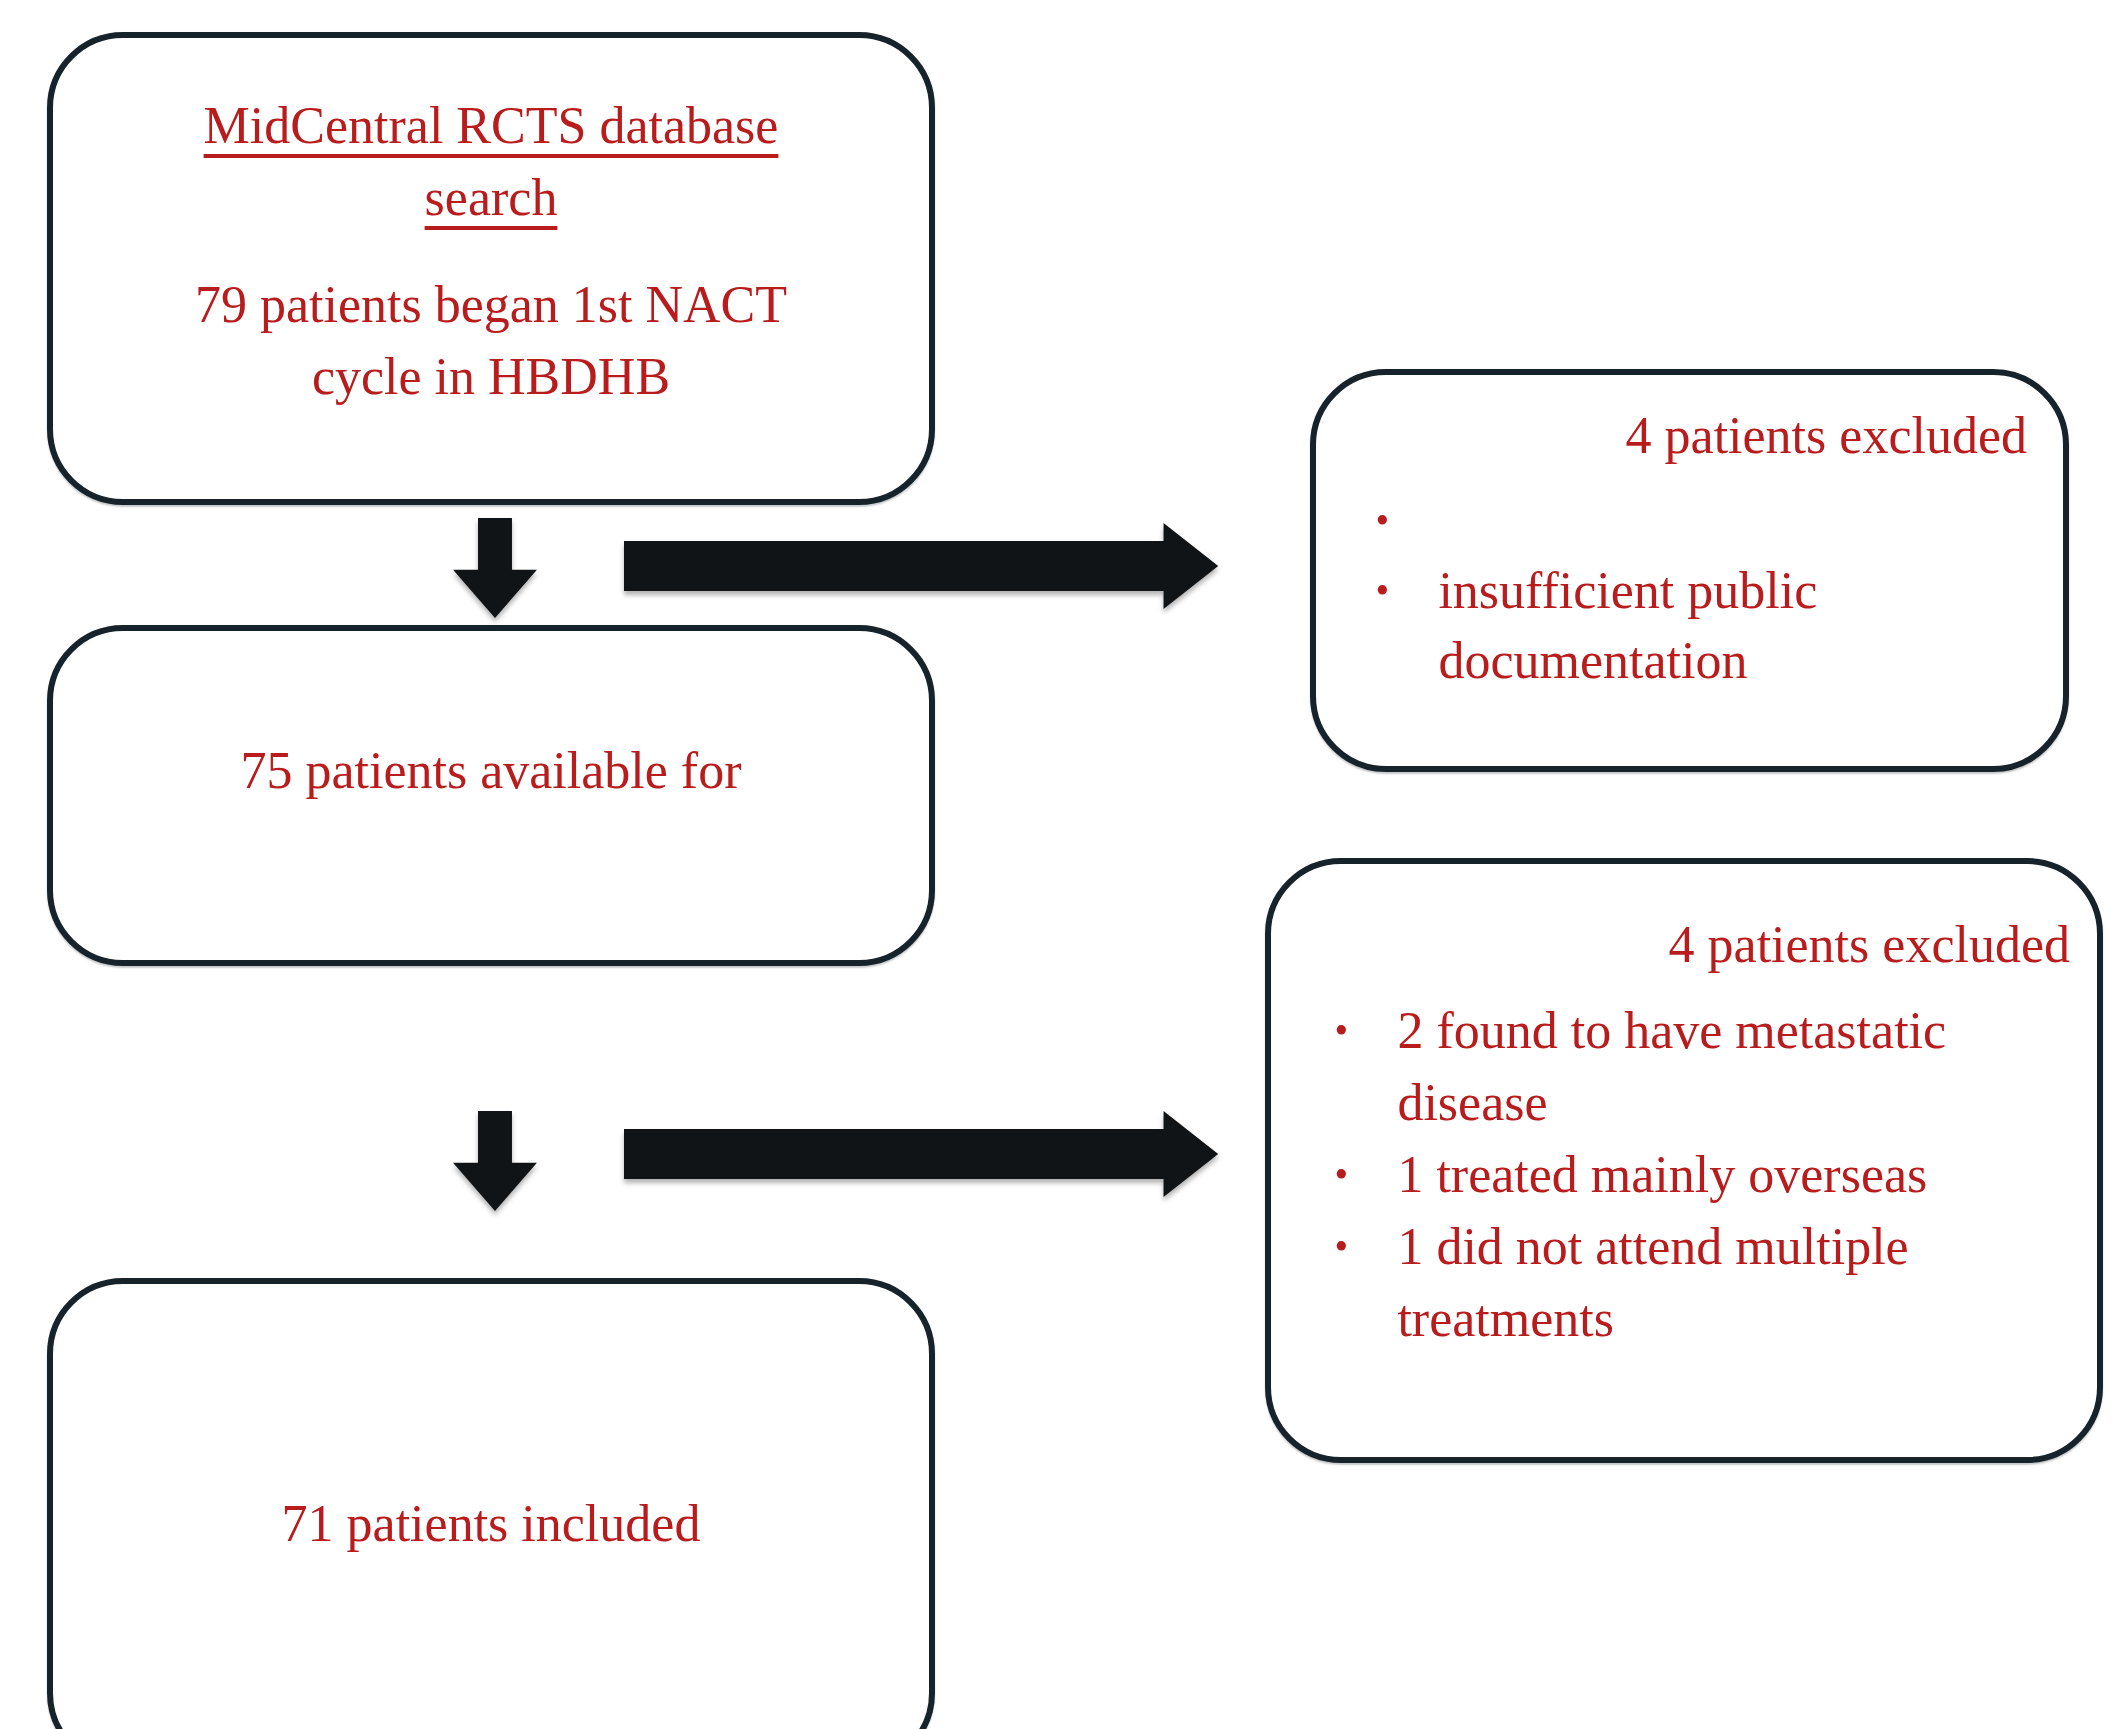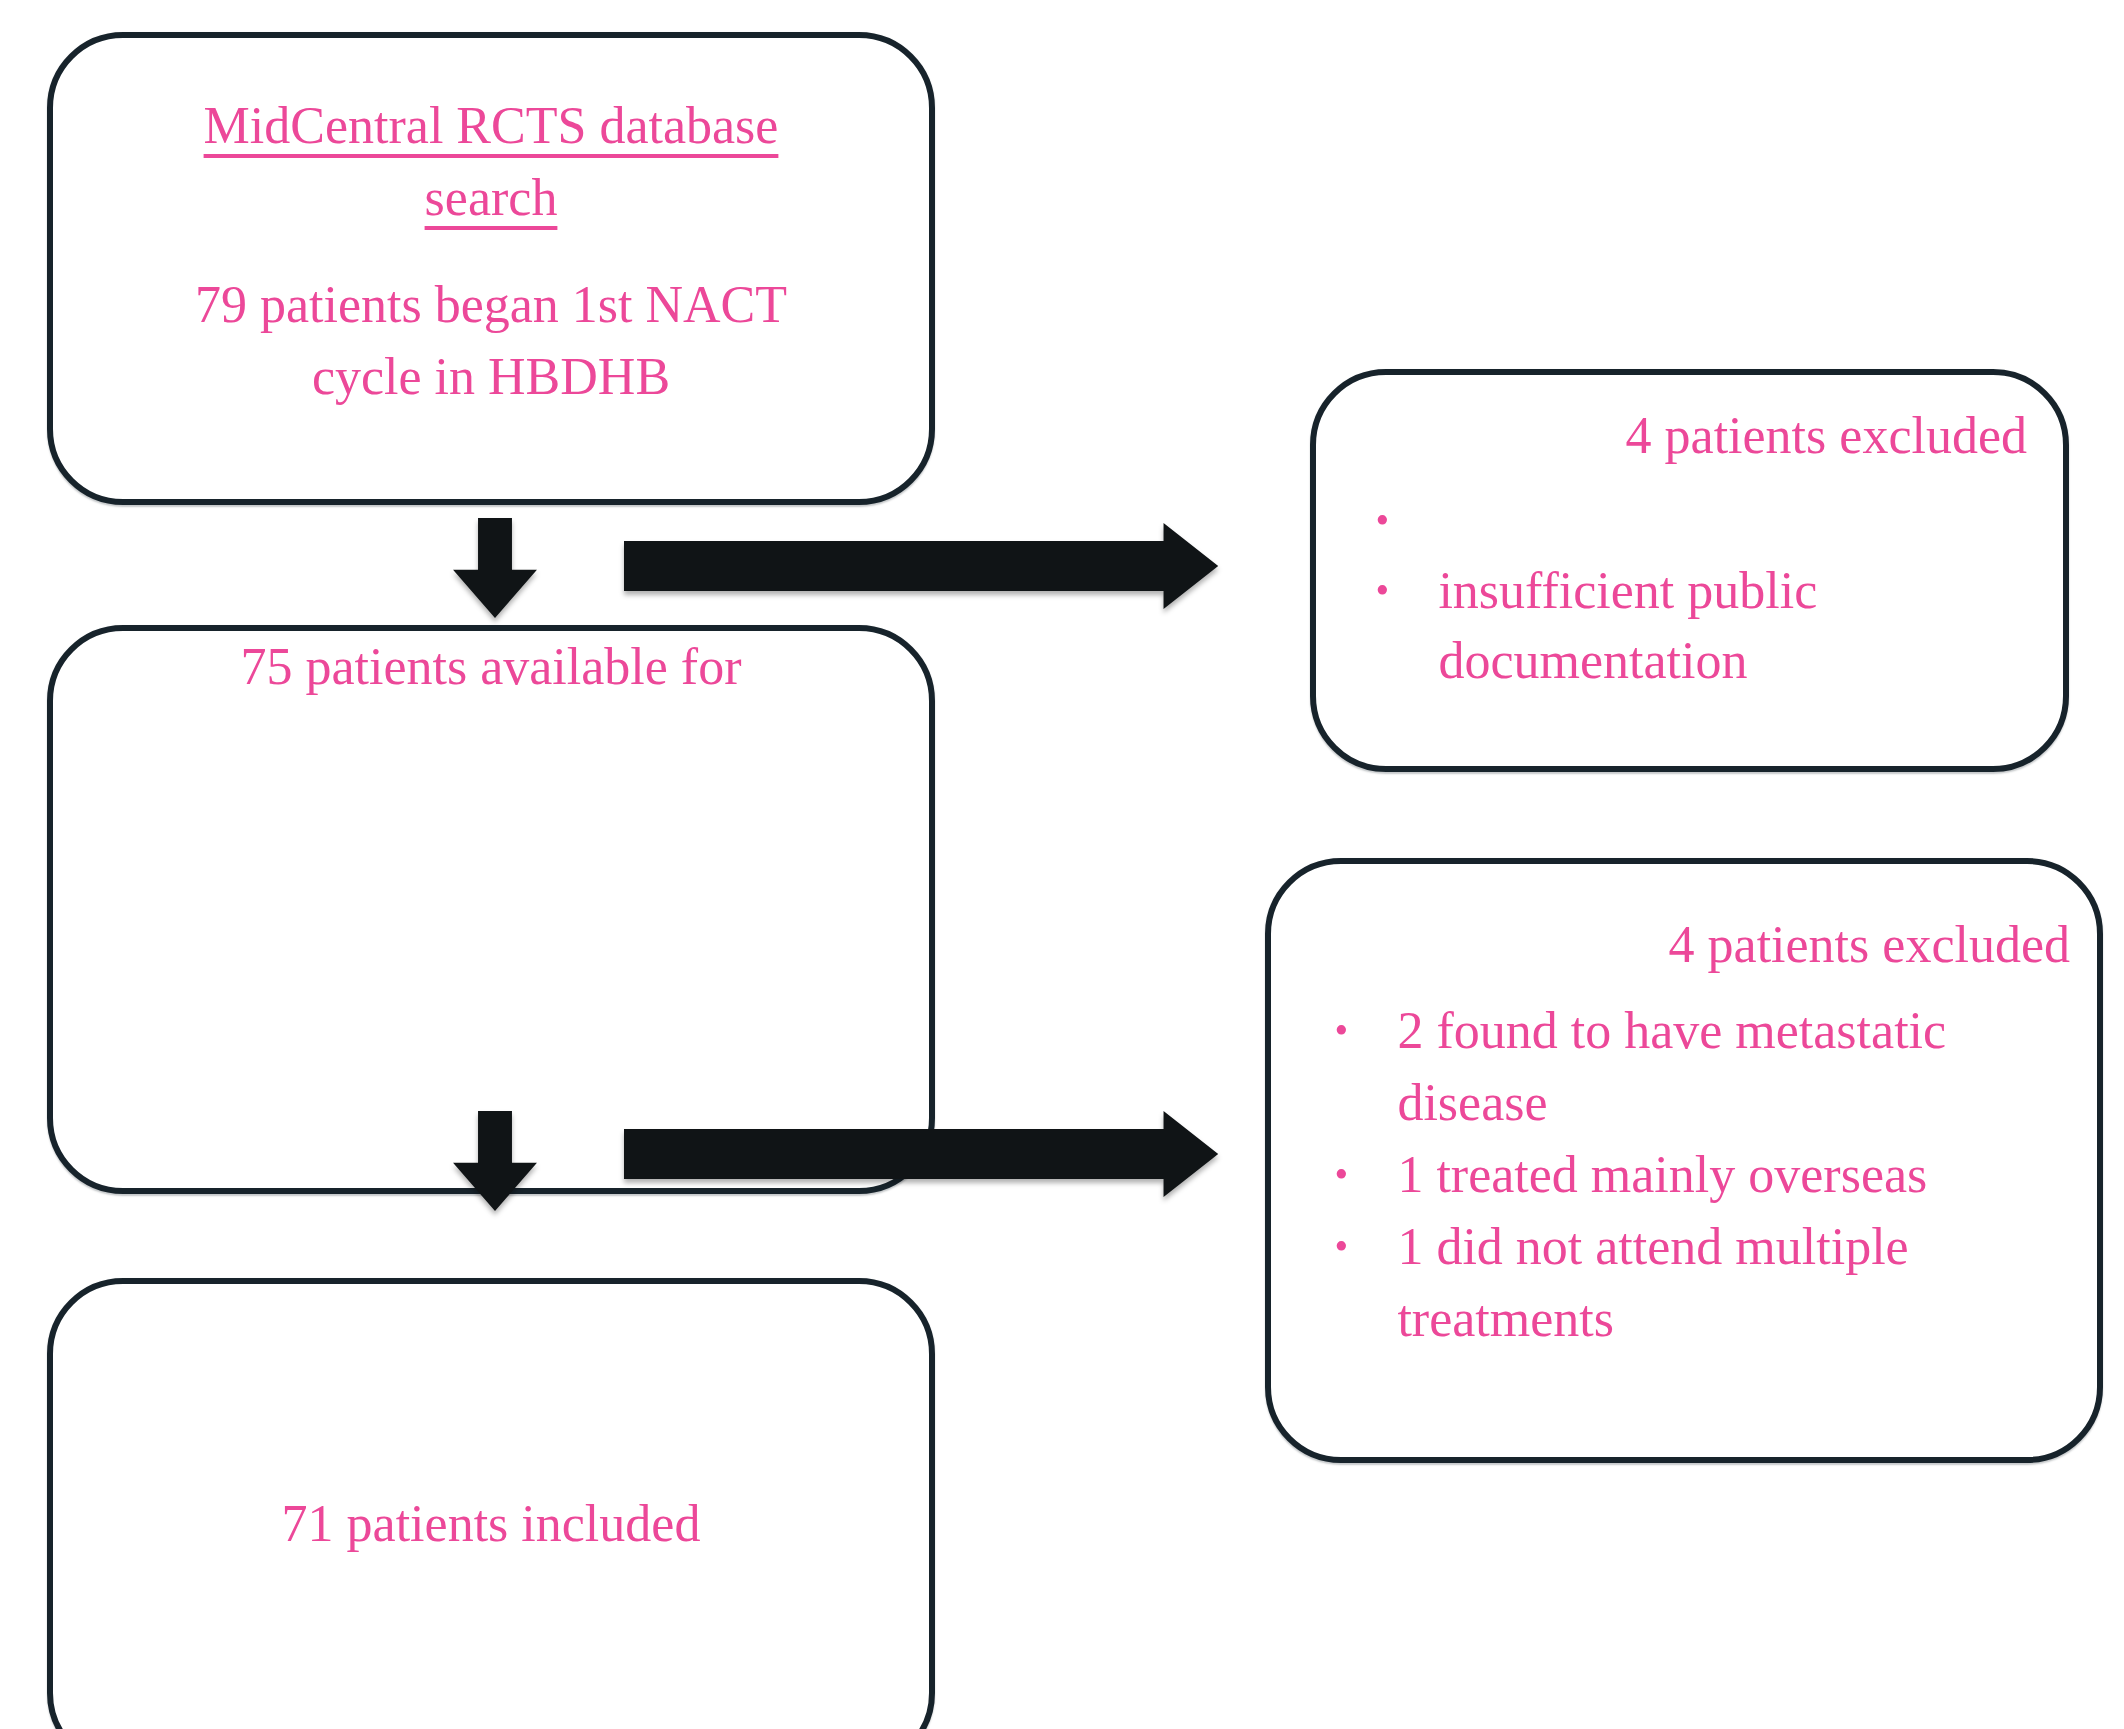--- a/index.html
+++ b/index.html
@@ -2,21 +2,21 @@
 <html style="font-size:14.3px"><head>
 <meta charset="utf-8">
 <style>
   html, body { margin: 0; padding: 0; background: #ffffff; }
   #canvas {
     position: relative;
     width: 2124px;
     height: 1729px;
     background: #ffffff;
     font-family: "Liberation Serif", "DejaVu Serif", serif;
-    color: #ec4899;
+    color: #b91c1c;
     overflow: hidden;
   }
   .box {
     position: absolute;
     box-sizing: border-box;
     background: #ffffff;
     border: 6.3px solid #17232b;
     border-radius: 76px;
     box-shadow: 0 1.8px 1.8px rgba(23,35,43,0.25);
     display: flex;
@@ -30,21 +30,21 @@
     white-space: nowrap;
   }
   .underline .line {
     text-decoration: underline;
     text-decoration-thickness: 3.6px;
     text-underline-offset: 10.7px;
   }
   
   #box-source { left: 47px;  top: 32px;   width: 888px; height: 473px; padding-top: 52px; }
   #box-source .body { margin-top: 35px; }
-  #box-avail  { left: 47px;  top: 625px;  width: 888px; height: 569px; padding-bottom: 49px; }
+  #box-avail  { left: 47px;  top: 625px;  width: 888px; height: 341px; justify-content: center; padding-bottom: 49px; }
   #box-incl   { left: 47px;  top: 1278px; width: 888px; height: 491px; justify-content: center; }
   
   #box-excl1  { left: 1310px; top: 369px; width: 759px; height: 403px; padding: 25px 36px 0 54px; align-items: stretch; }
   #box-excl2  { left: 1265px; top: 858px; width: 838px; height: 605px; padding: 45px 27px 0 58px; align-items: stretch; }
   .excl-heading {
     font-size: 52px;
     line-height: 72px;
     text-align: right;
     white-space: nowrap;
   }

